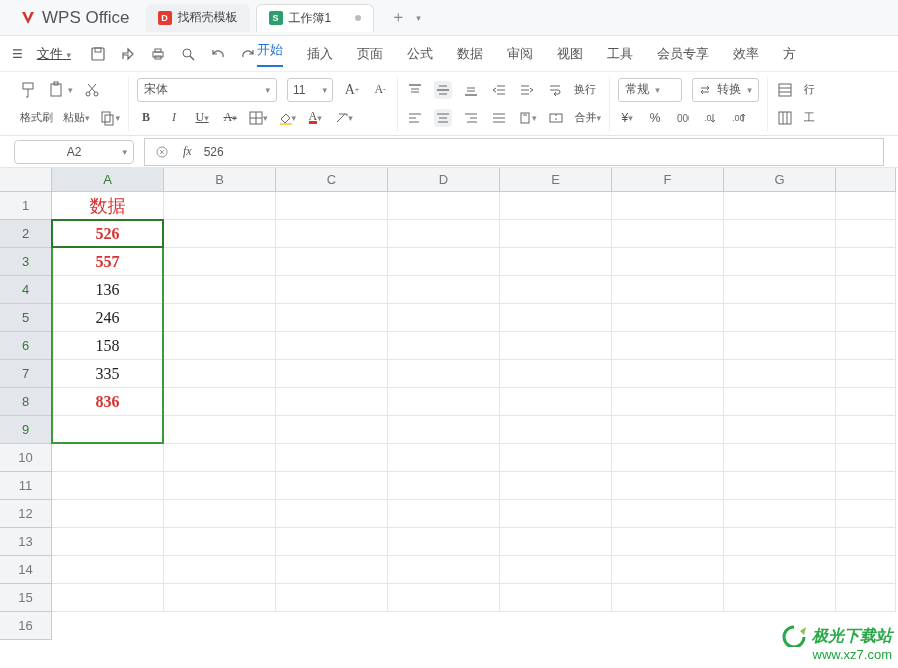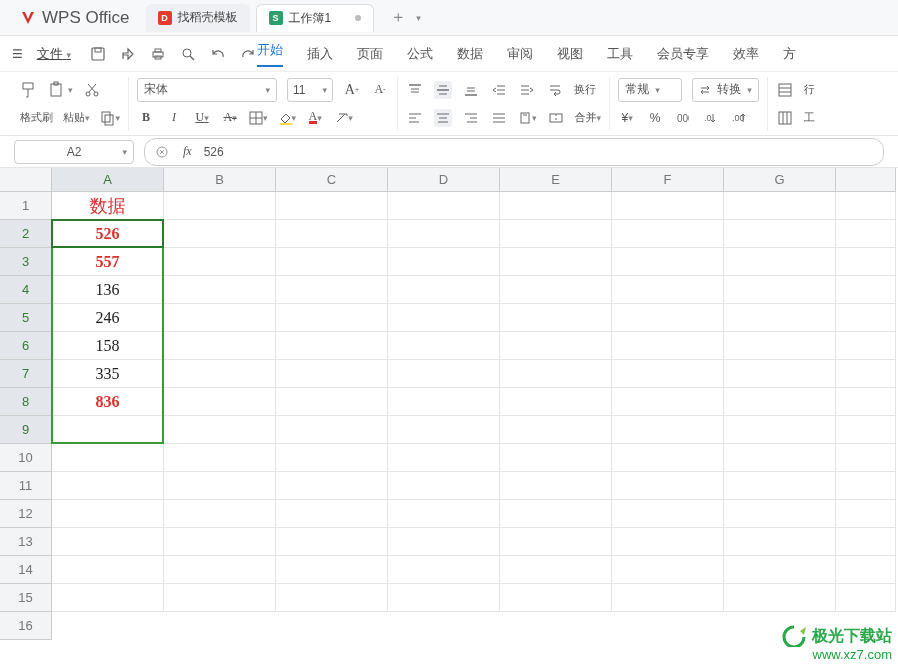--- a/index.html
+++ b/index.html
@@ -23,40 +23,40 @@
 .rrow{display:flex;align-items:center;gap:10px;height:26px;}
 .ricon{display:flex;align-items:center;justify-content:center;color:#555;min-width:18px;height:18px;}
 .rlabel{font-size:11px;color:#555;}
 .font-select{width:140px;height:24px;border:1px solid #ccc;border-radius:3px;display:flex;align-items:center;padding:0 6px;justify-content:space-between;color:#555;}
 .size-select{width:46px;height:24px;border:1px solid #ccc;border-radius:3px;display:flex;align-items:center;justify-content:space-between;padding:0 5px;color:#555;}
 .dd{font-size:9px;color:#888;}
 .small-sel{height:24px;border:1px solid #ccc;border-radius:3px;display:flex;align-items:center;padding:0 6px;color:#555;gap:6px;}
 .namebox-row{height:32px;display:flex;align-items:center;padding:4px 14px;background:#fff;border-bottom:1px solid #e5e5e5;gap:10px;}
 .namebox{width:120px;height:24px;border:1px solid #ccc;border-radius:4px;display:flex;align-items:center;justify-content:center;color:#555;position:relative;}
 .namebox .dd{position:absolute;right:6px;}
-.fx-box{flex:1;height:28px;border:1px solid #ccc;border-radius:12px;display:flex;align-items:center;padding:0 8px;gap:12px;color:#555;}
+.fx-box{flex:1;height:28px;border:1px solid #ccc;border-radius:0;display:flex;align-items:center;padding:0 8px;gap:12px;color:#555;}
 .fx{font-style:italic;font-family:"Times New Roman",serif;}
 .sheet{position:relative;overflow:hidden;width:898px;}
 .corner{position:absolute;left:0;top:0;width:52px;height:24px;background:#f3f4f6;border-right:1px solid #ccc;border-bottom:1px solid #ccc;}
 .colheads{position:absolute;left:52px;top:0;height:24px;display:flex;}
 .ch{width:112px;height:24px;background:#f3f4f6;border-right:1px solid #ccc;border-bottom:1px solid #ccc;display:flex;align-items:center;justify-content:center;color:#777;font-size:13px;}
 .ch.sel{background:#e3e6ea;color:#3a7a3a;}
 .rowheads{position:absolute;left:0;top:24px;display:flex;flex-direction:column;}
 .rh{width:52px;height:28px;background:#f3f4f6;border-right:1px solid #ccc;border-bottom:1px solid #ccc;display:flex;align-items:center;justify-content:center;color:#777;font-size:13px;}
 .rh.sel{background:#e3e6ea;color:#3a7a3a;}
 .cells{position:absolute;left:52px;top:24px;}
 .cellrow{display:flex;}
 .cell{width:112px;height:28px;border-right:1px solid #e5e5e5;border-bottom:1px solid #e5e5e5;display:flex;align-items:center;justify-content:center;font-size:16px;font-family:"SimSun","宋体",serif;background:#fff;}
 .cell.header{color:#d7332f;font-weight:normal;background:#fff;font-size:18px;}
 .cell.red{color:#d7332f;font-weight:bold;}
 .cell.black{color:#222;font-weight:normal;}
 .green-border{position:absolute;border:2px solid #3a9a3a;pointer-events:none;}
 .active-border{position:absolute;border:2px solid #2a7a2a;pointer-events:none;}
 .watermark{position:absolute;right:6px;bottom:6px;display:flex;flex-direction:column;align-items:flex-end;font-size:12px;pointer-events:none;}
-.watermark .l1{color:#2aa84a;font-weight:bold;font-size:16px;}
+.watermark .l1{color:#2aa84a;font-weight:bold;font-size:16px;font-style:italic;}
 .watermark .l2{color:#22a33f;font-size:13px;}
 svg{display:block;}
 </style>
 </head>
 <body>
 
 <div class="titlebar">
   <div class="app-logo">
     <svg width="16" height="16">
         <path d="M2 2 L8 14 L14 2 L11 2 L8 9 L5 2 Z" fill="#d7332f"></path>

